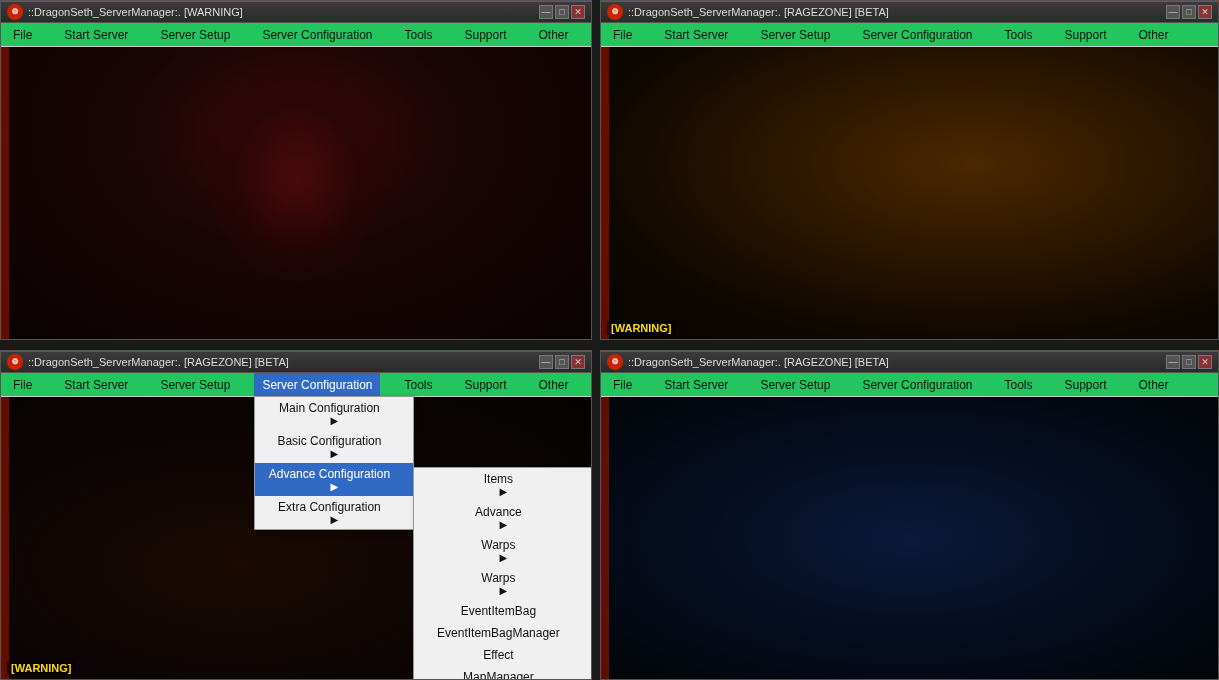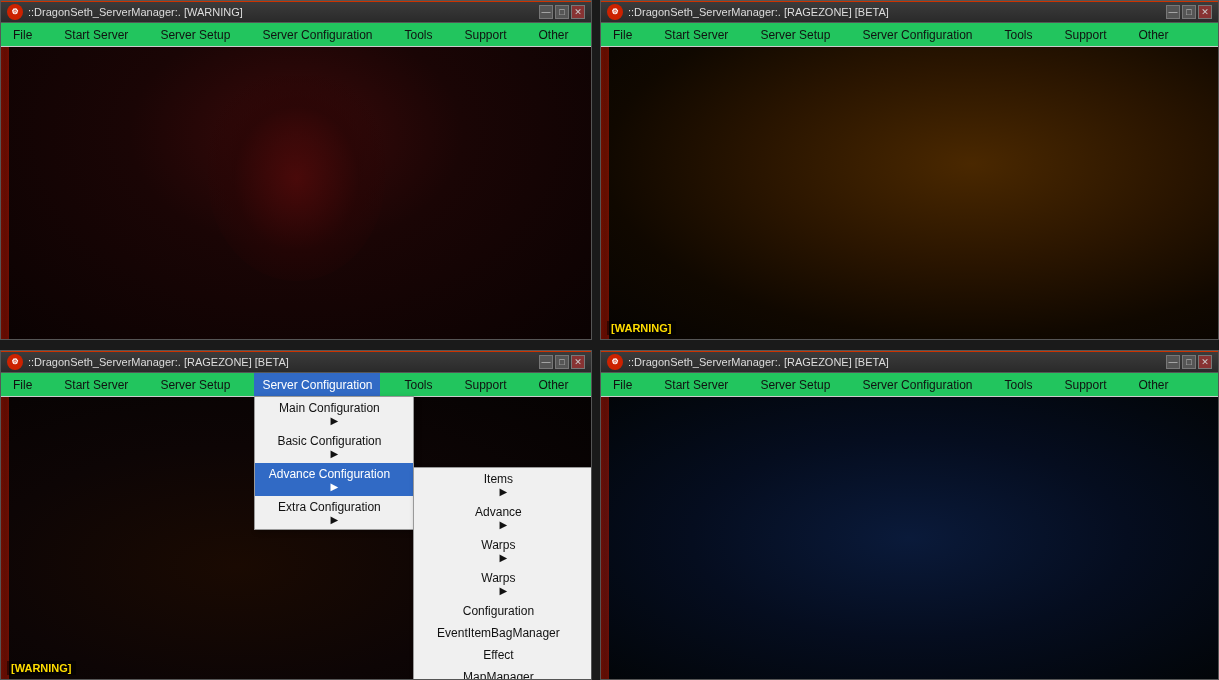--- a/index.html
+++ b/index.html
@@ -397,21 +397,21 @@
             </div>
             <div class="dropdown-item">
               <span>Warps</span>
               <span class="arrow">▶</span>
             </div>
             <div class="dropdown-item">
               <span>Warps</span>
               <span class="arrow">▶</span>
             </div>
             <div class="dropdown-item">
-              <span>Configuration</span>
+              <span>EventItemBag</span>
             </div>
             <div class="dropdown-item">
               <span>EventItemBagManager</span>
             </div>
             <div class="dropdown-item">
               <span>Effect</span>
             </div>
             <div class="dropdown-item">
               <span>MapManager</span>
             </div>

